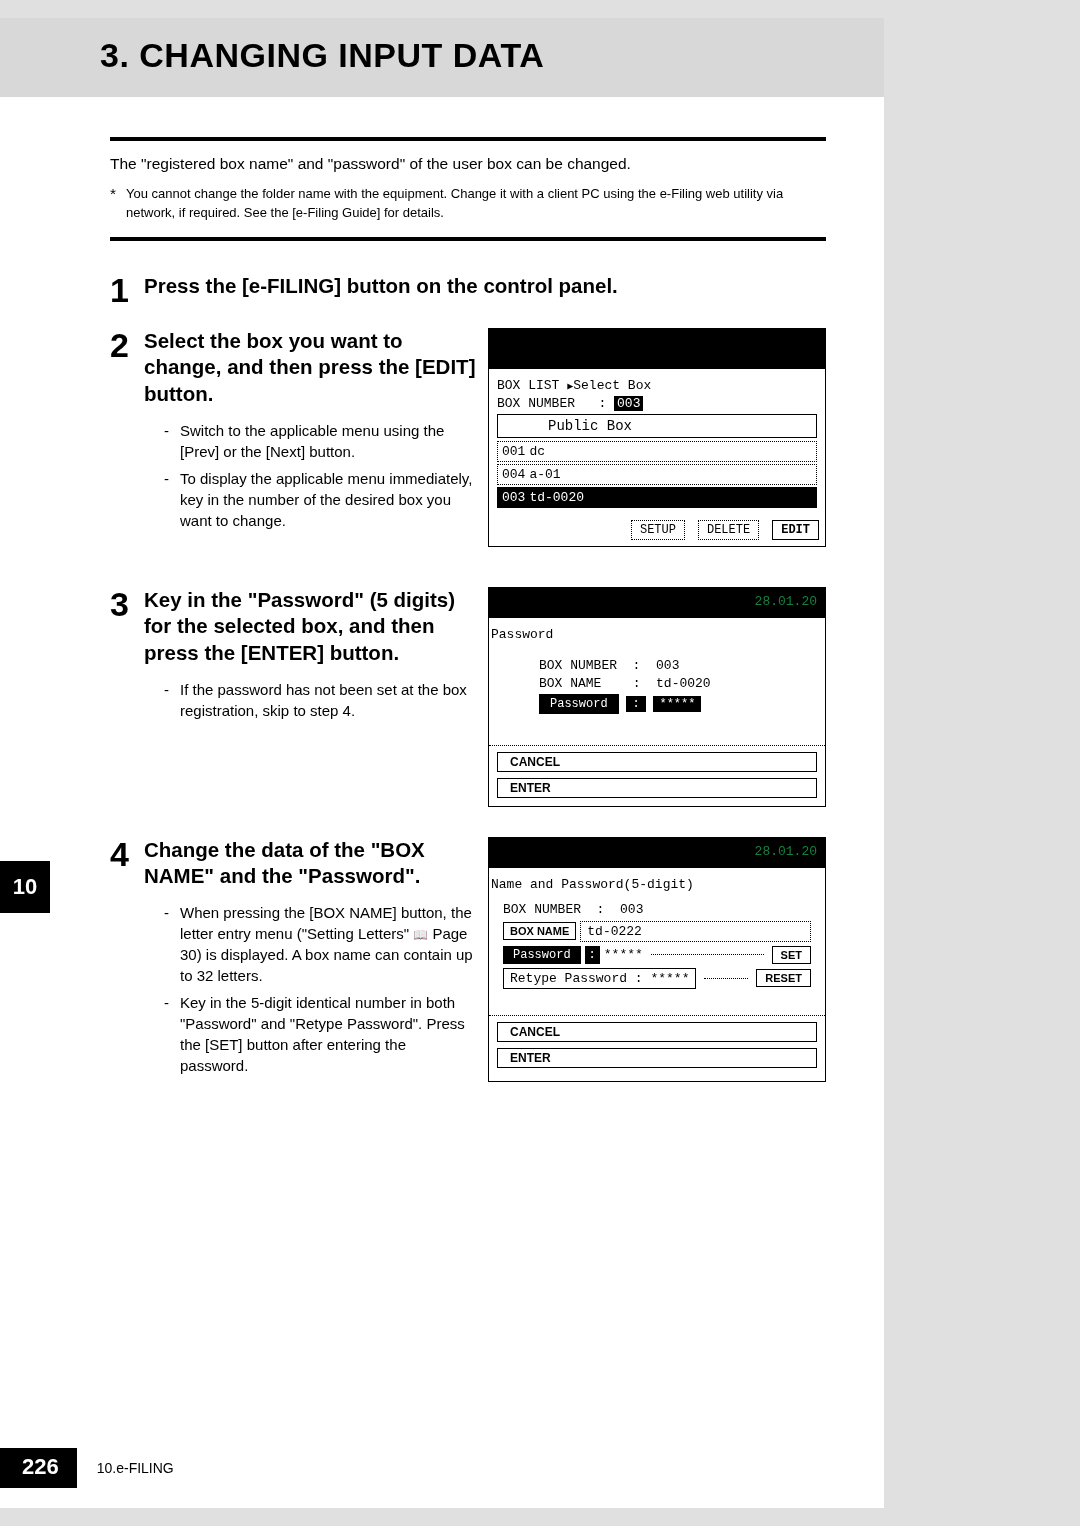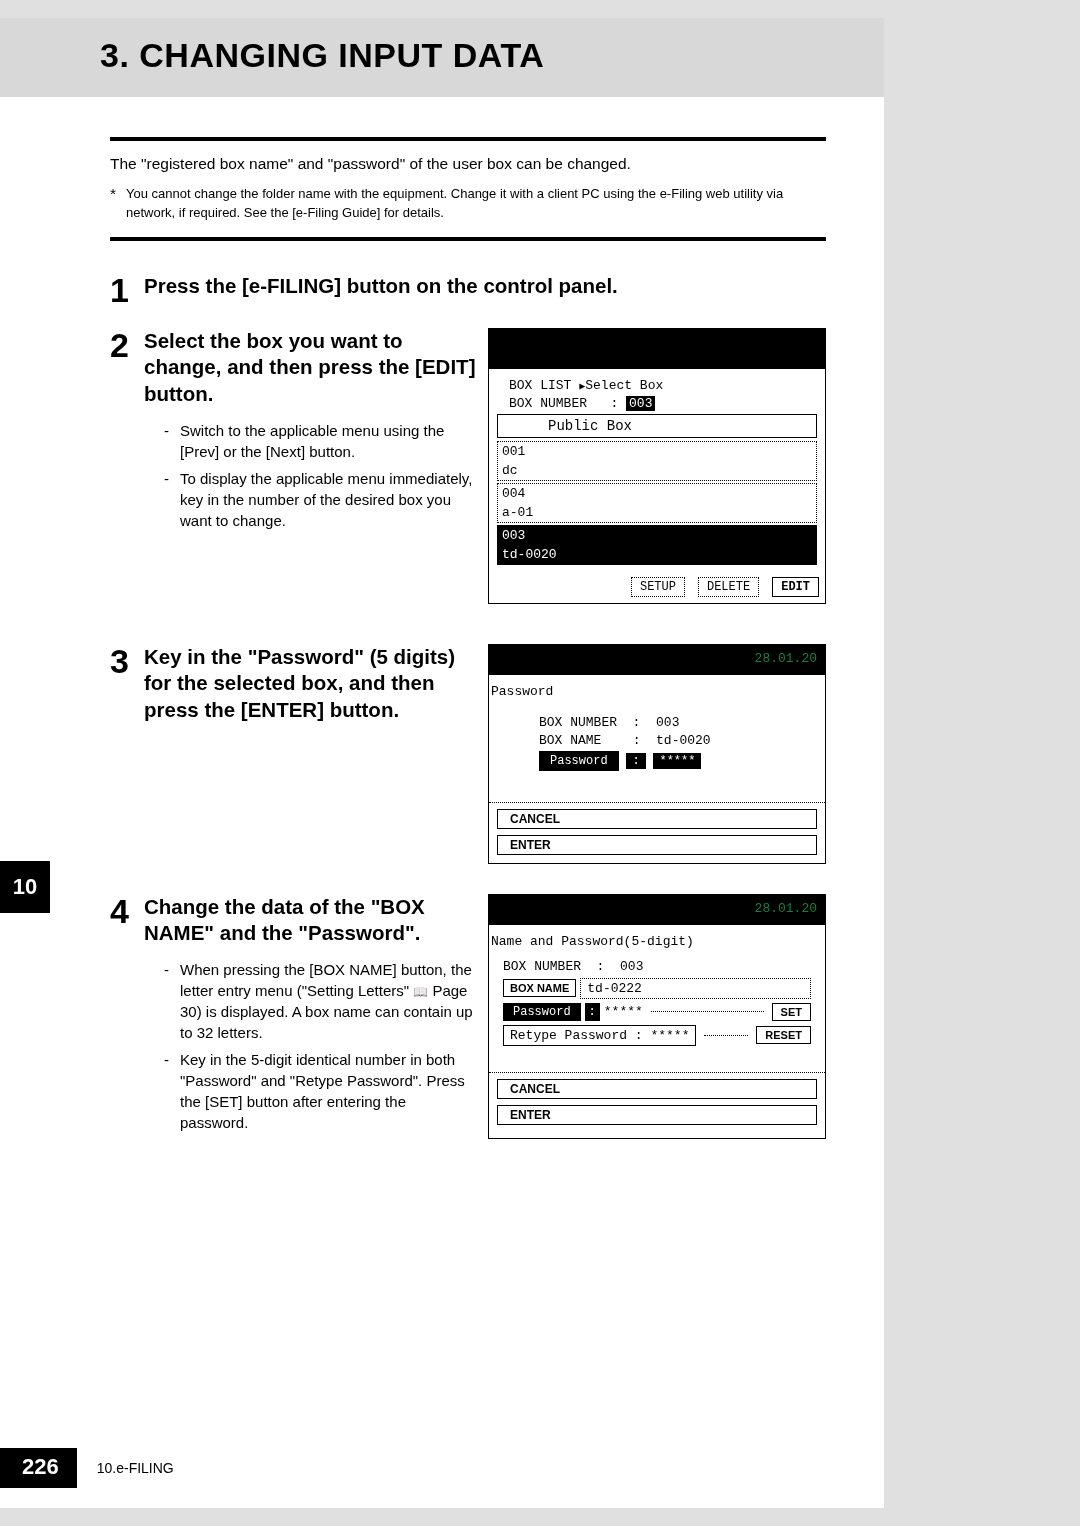--- a/index.html
+++ b/index.html
@@ -98,35 +98,34 @@
     .screen-blackbar { background: #000; height: 40px; }
     .screen-blackbar-thin { background: #000; height: 30px; position: relative; }
     .screen-date {
       color: #15803d;
       position: absolute;
       right: 8px;
       top: 6px;
       font-size: 13px;
     }
     .screen-inner { padding: 6px 8px; }
-    .screen-row { margin: 3px 12px; }
+    .screen-row { margin: 3px 0; }
     .boxrow-wide {
       border: 1.5px solid #000;
       padding: 3px 50px;
       margin: 3px 0;
       font-size: 14px;
     }
     .boxrow {
       border: 1px dotted #000;
       padding: 2px 4px;
       margin: 2px 0;
       display: flex;
       gap: 4px;
       font-size: 13px;
-      flex-direction: column;
     }
     .boxrow-selected { background: #000; color: #fff; border: 1px solid #000; }
     .btn-row { display: flex; justify-content: flex-end; gap: 13px; margin-top: 4px; padding: 0 6px 6px 6px; }
     .scr-btn {
       border: 1px dotted #000;
       padding: 2px 8px;
       font-size: 12px;
       background: #fff;
       font-family: "Courier New", monospace;
     }
@@ -262,20 +261,23 @@
           <span class="scr-btn scr-btn-bold">EDIT</span>
         </div>
       </div>
     </div>
 
     <div class="step-block" style="margin-top:40px;">
       <div class="step-left">
         <div class="step-num">3</div>
         <div class="step-col">
           <div class="step-title">Key in the "Password" (5 digits) for the selected box, and then press the [ENTER] button.</div>
+          <ul class="bullet-list">
+            <li>If the password has not been set at the box registration, skip to step 4.</li>
+          </ul>
         </div>
       </div>
       <div class="screen">
         <div class="screen-blackbar-thin">
           <span class="screen-date">28.01.20</span>
         </div>
         <div class="screen-inner">
           <div class="screen-row" style="margin-left:-6px;">Password</div>
           <div class="pw-section">
             <div class="pw-indent">

